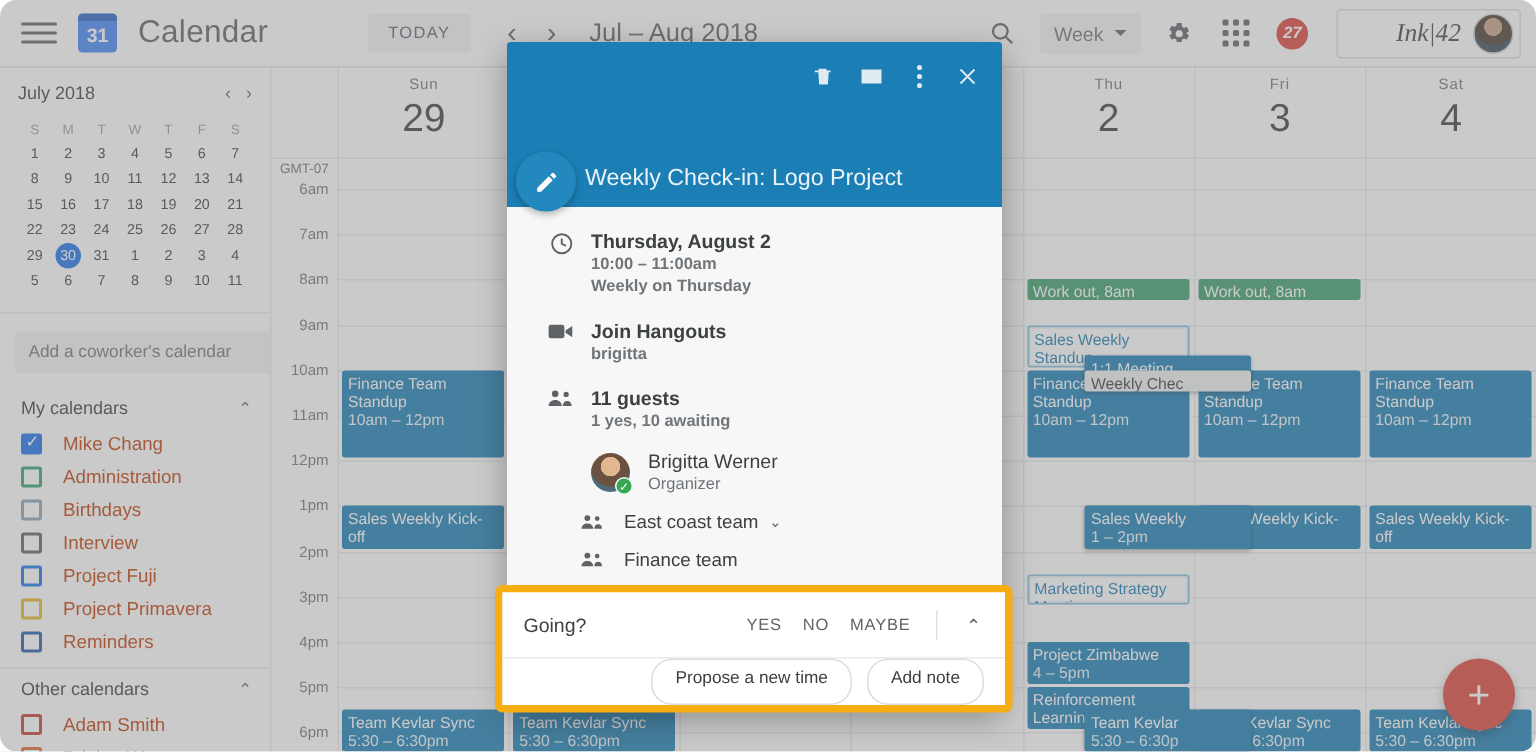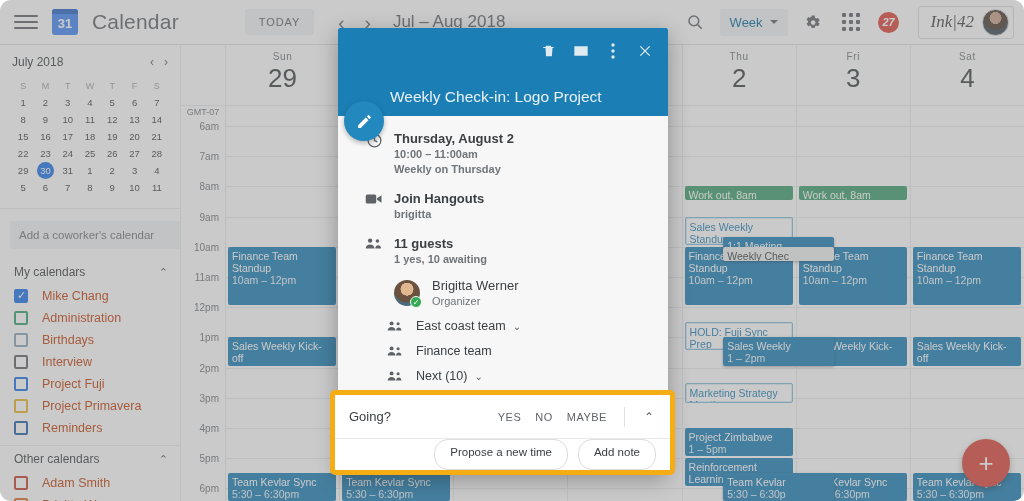--- a/index.html
+++ b/index.html
@@ -31,32 +31,32 @@
   .today-btn { margin-left: 66px; font-size: 11px; letter-spacing: .9px; color: #5f6368;
      background: #f1f3f4; border: 1px solid transparent; border-radius: 3px;
      padding: 6px 13px; cursor: pointer; }
   .navarrow { font-size: 19px; color: #5f6368; padding: 0 10px; cursor: pointer; line-height: 1; }
   .nav-left { margin-left: 14px; }
   .range-label { font-size: 17px; color: #5f6368; margin-left: 12px; white-space: nowrap; }
   .topbar-right { margin-left: auto; display: flex; align-items: center; gap: 0; padding-right: 10px; }
   .ic-btn { width: 38px; height: 38px; display: flex; align-items: center; justify-content: center;
      cursor: pointer; border-radius: 50%; }
   .viewsel { display: flex; align-items: center; gap: 7px; background: #f1f3f4;
-     border-radius: 3px; padding: 6px 10px; font-size: 13px; color: #0369a1; cursor: pointer; margin: 0 6px; }
+     border-radius: 3px; padding: 6px 10px; font-size: 13px; color: #737373; cursor: pointer; margin: 0 6px; }
   .caret { width: 0; height: 0; border-left: 4px solid transparent; border-right: 4px solid transparent;
      border-top: 4px solid #5f6368; }
   .grid3 { display: grid; grid-template-columns: repeat(3, 4px); grid-template-rows: repeat(3, 4px);
      gap: 3px; }
   .grid3 i { background: #5f6368; border-radius: 1px; display: block; width: 4px; height: 4px; }
   .badge27 { width: 21px; height: 21px; border-radius: 50%; background: #db4437; color: #fff;
      font-size: 11px; font-weight: bold; display: flex; align-items: center; justify-content: center;
      font-style: italic; }
   .brandbox { display: flex; align-items: center; gap: 8px; border: 1px solid #dadce0;
      border-radius: 3px; padding: 2px 4px 2px 12px; margin-left: 10px; }
-  .brandtxt { font-family: "Liberation Serif", serif; font-style: italic; font-size: 17px; color: #444; }
+  .brandtxt { font-family: "Liberation Serif", serif; font-style: italic; font-size: 17px; color: #444; margin-left: 27px; }
   .avatar { width: 27px; height: 27px; border-radius: 50%;
      background: radial-gradient(circle at 50% 32%, #c9a088 0 28%, #4a3b30 29% 58%, #3b4a55 59% 100%);
      border: 1px solid #d0d0d0; }
 
   
   .sidebar { position: absolute; top: 45px; left: 0; width: 181px; height: 456px;
      background: #fff; border-right: 1px solid #e8eaed; overflow: hidden; z-index: 20; }
   .mini { padding: 10px 12px 6px 12px; }
   .mini-head { display: flex; align-items: center; margin-bottom: 8px; }
   .mini-title { font-size: 12px; color: #3c4043; }
@@ -118,21 +118,21 @@
      display: flex; align-items: center; justify-content: center; cursor: pointer;
      box-shadow: 0 3px 7px rgba(0,0,0,.3); z-index: 35; }
 
   
   .dimmer { position: absolute; inset: 0; background: rgba(128,128,128,.42); z-index: 50; }
 
   
   .popup { position: absolute; top: 28px; left: 338px; width: 330px; height: 445px;
      background: #f7f7f7; z-index: 60; box-shadow: 0 6px 22px rgba(0,0,0,.3);
      border-radius: 2px; overflow: hidden; }
-  .pop-head { height: 88px; background: #1b7eb5; position: relative; }
+  .pop-head { height: 110px; background: #1b7eb5; position: relative; }
   .pop-acts { position: absolute; top: 8px; right: 8px; display: flex; align-items: center; gap: 2px; }
   .pop-acts .a { width: 30px; height: 30px; display: flex; align-items: center;
      justify-content: center; cursor: pointer; color: #dfeaf1; }
   .pop-title { position: absolute; left: 52px; bottom: 10px; right: 16px; color: #eaf2f7;
      font-size: 15.5px; }
   .fabedit { position: absolute; left: 6px; top: 73px; width: 40px; height: 40px; border-radius: 50%;
      background: #2288bd; display: flex; align-items: center; justify-content: center;
      box-shadow: 0 2px 5px rgba(0,0,0,.28); cursor: pointer; z-index: 3; }
   .pop-body { padding: 14px 0 0 0; }
   .prow { display: flex; padding: 0 16px 0 16px; margin-bottom: 13px; font-weight: bold; }
@@ -481,35 +481,31 @@
               <div>Finance Team Standup</div>
               <div class="t2">10am – 12pm</div>
             </div>
             <div class="ev raised" style="top: 130.733px; height: 14px; left: 36%; right: -34%; z-index: 5;">
               <div>1:1 Meeting,</div>
             </div>
             <div class="ev raised" style="top: 140.8px; height: 14px; left: 36%; right: -34%; z-index: 6; background: rgb(238, 241, 242); color: rgb(60, 64, 67);">
               <div>Weekly Chec</div>
               <div class="t2">10 – 11am</div>
             </div>
-            <div class="ev outline" style="top: 216.3px; height: 28.2px;">
-              <div>HOLD: Fuji Sync Prep</div>
-              <div class="t2">12:30 – 1:30p</div>
-            </div>
             <div class="ev raised" style="top: 231.4px; height: 28.2px; left: 36%; right: -34%; z-index: 5;">
               <div>Sales Weekly</div>
               <div class="t2">1 – 2pm</div>
             </div>
             <div class="ev outline" style="top: 276.7px; height: 20px;">
               <div>Marketing Strategy Meetin</div>
               <div class="t2">2:30 – 3:30pm</div>
             </div>
             <div class="ev" style="top: 322px; height: 28.2px;">
               <div>Project Zimbabwe</div>
-              <div class="t2">1 – 5pm</div>
+              <div class="t2">4 – 5pm</div>
             </div>
             <div class="ev" style="top: 352.2px; height: 28.2px;">
               <div>Reinforcement Learnin</div>
               <div class="t2">5 – 6pm</div>
             </div>
             <div class="ev raised" style="top: 367.3px; height: 28.2px; left: 36%; right: -34%; z-index: 5;">
               <div>Team Kevlar</div>
               <div class="t2">5:30 – 6:30p</div>
             </div>
           </div>

